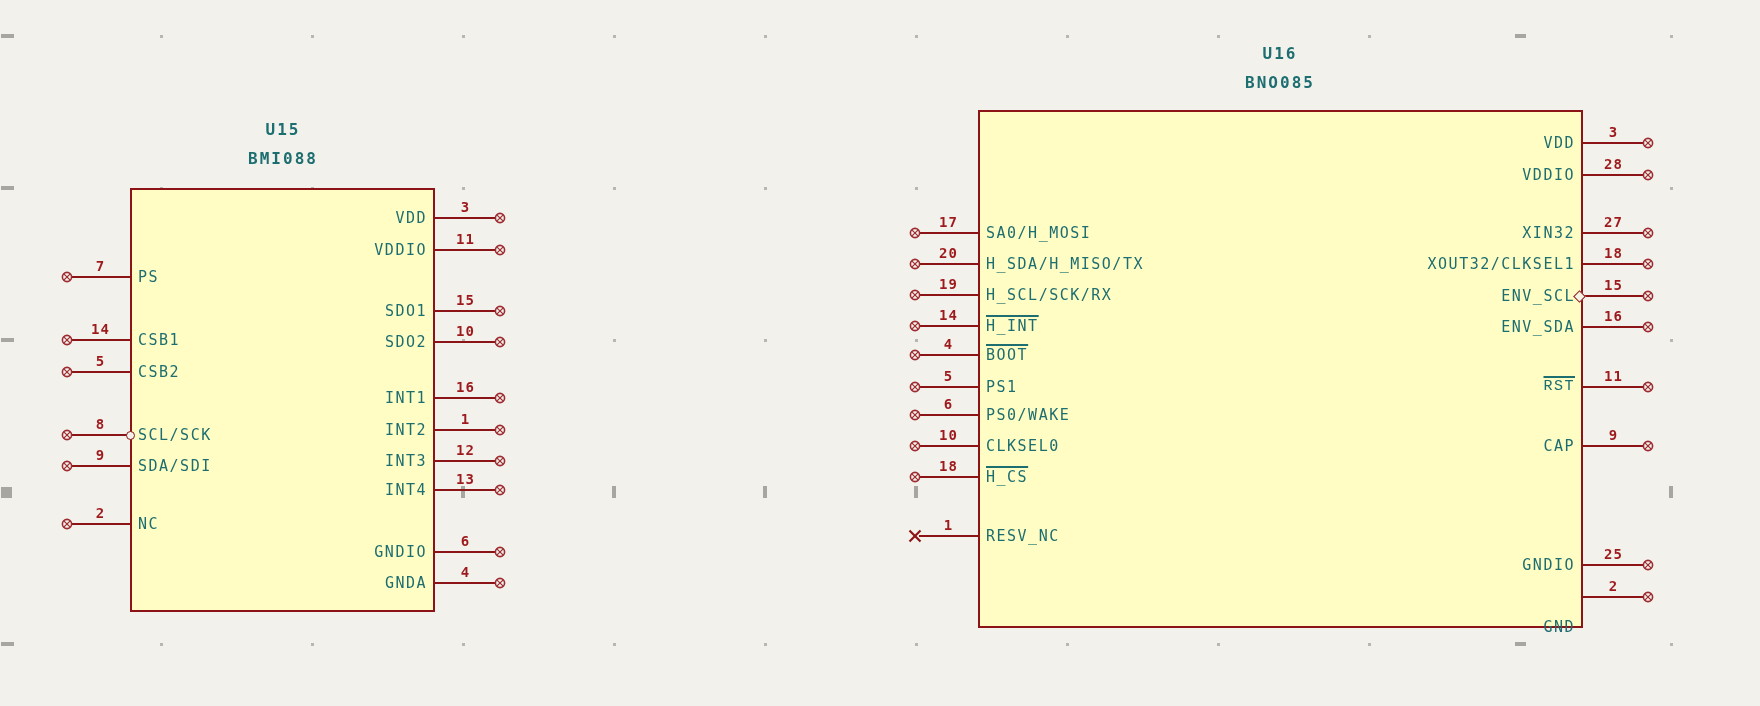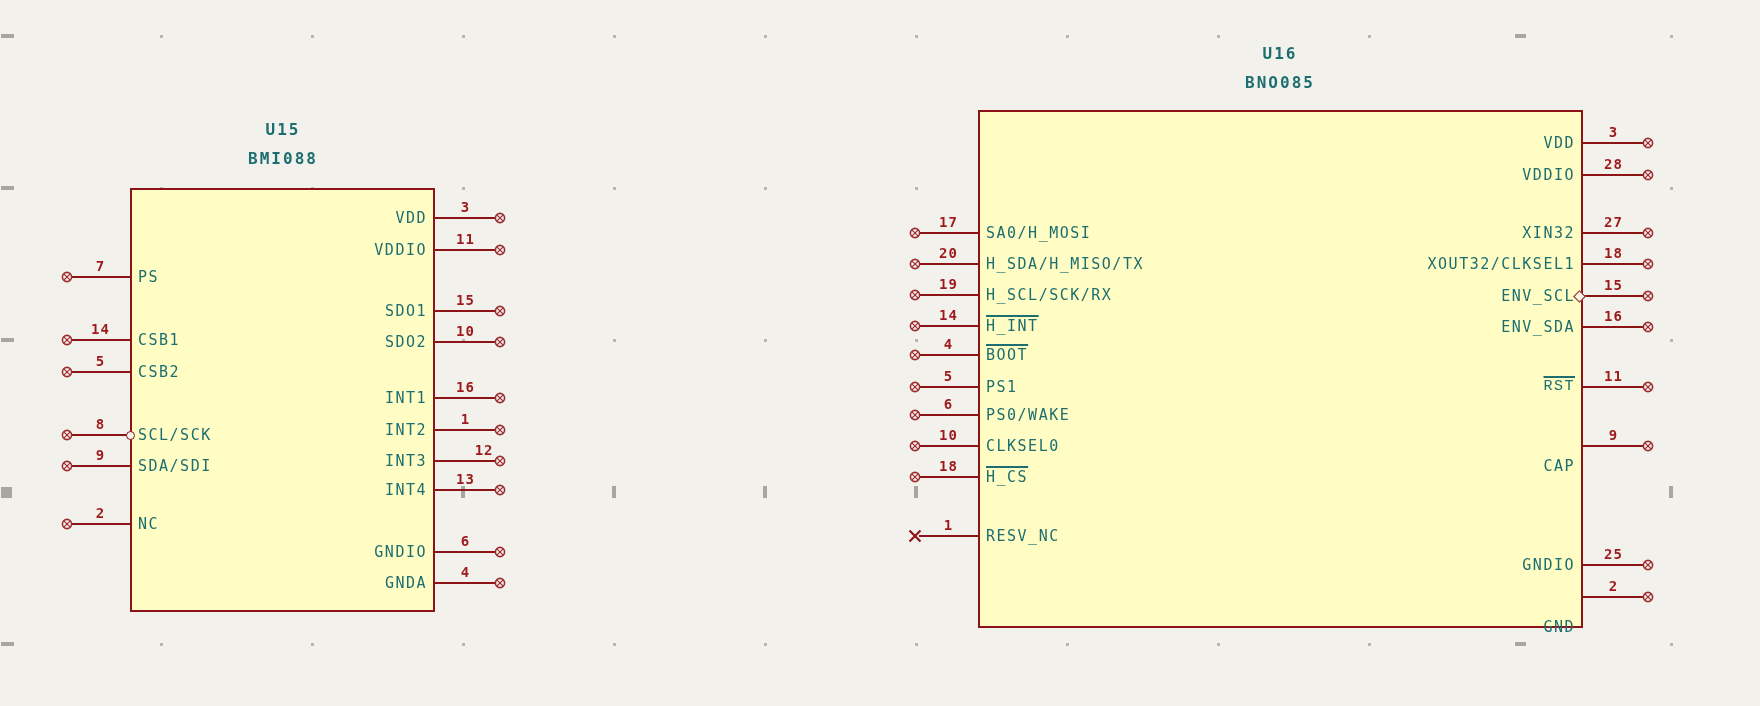--- a/index.html
+++ b/index.html
@@ -224,21 +224,21 @@
     </svg>
     <div class="pin-line" style="left: 435px; top: 429px; width: 61px;"></div>
     <div class="pin-number" style="left: 465.5px; top: 410px;">1</div>
     <div class="pin-name" style="top: 420px; right: 1333px;">INT2</div>
     <svg width="16" height="16" style="position: absolute; left: 492px; top: 422px; z-index: 4;">
       <circle cx="8" cy="8" r="4.6" fill="none" stroke="#9d2b2f" stroke-width="1.6"></circle>
       <line x1="4.8" y1="4.8" x2="11.2" y2="11.2" stroke="#9d2b2f" stroke-width="1.2"></line>
       <line x1="11.2" y1="4.8" x2="4.8" y2="11.2" stroke="#9d2b2f" stroke-width="1.2"></line>
     </svg>
     <div class="pin-line" style="left: 435px; top: 460px; width: 61px;"></div>
-    <div class="pin-number" style="left: 465.5px; top: 441px; text-align: right;">12</div>
+    <div class="pin-number" style="left: 465.5px; top: 441px;">12</div>
     <div class="pin-name" style="top: 451px; right: 1333px;">INT3</div>
     <svg width="16" height="16" style="position: absolute; left: 492px; top: 453px; z-index: 4;">
       <circle cx="8" cy="8" r="4.6" fill="none" stroke="#9d2b2f" stroke-width="1.6"></circle>
       <line x1="4.8" y1="4.8" x2="11.2" y2="11.2" stroke="#9d2b2f" stroke-width="1.2"></line>
       <line x1="11.2" y1="4.8" x2="4.8" y2="11.2" stroke="#9d2b2f" stroke-width="1.2"></line>
     </svg>
     <div class="pin-line" style="left: 435px; top: 489px; width: 61px;"></div>
     <div class="pin-number" style="left: 465.5px; top: 470px;">13</div>
     <div class="pin-name" style="top: 480px; right: 1333px;">INT4</div>
     <svg width="16" height="16" style="position: absolute; left: 492px; top: 482px; z-index: 4;">
@@ -396,21 +396,21 @@
     <div class="pin-line" style="left: 1583px; top: 386px; width: 61px;"></div>
     <div class="pin-number" style="left: 1613.5px; top: 367px;">11</div>
     <div class="pin-name ov" style="top: 377px; right: 185px; font-family: Liberation Mono, monospace;">RST</div>
     <svg width="16" height="16" style="position: absolute; left: 1640px; top: 379px; z-index: 4;">
       <circle cx="8" cy="8" r="4.6" fill="none" stroke="#9d2b2f" stroke-width="1.6"></circle>
       <line x1="4.8" y1="4.8" x2="11.2" y2="11.2" stroke="#9d2b2f" stroke-width="1.2"></line>
       <line x1="11.2" y1="4.8" x2="4.8" y2="11.2" stroke="#9d2b2f" stroke-width="1.2"></line>
     </svg>
     <div class="pin-line" style="left: 1583px; top: 445px; width: 61px;"></div>
     <div class="pin-number" style="left: 1613.5px; top: 426px;">9</div>
-    <div class="pin-name" style="top: 456px; right: 185px;">CAP</div>
+    <div class="pin-name" style="top: 436px; right: 185px;">CAP</div>
     <svg width="16" height="16" style="position: absolute; left: 1640px; top: 438px; z-index: 4;">
       <circle cx="8" cy="8" r="4.6" fill="none" stroke="#9d2b2f" stroke-width="1.6"></circle>
       <line x1="4.8" y1="4.8" x2="11.2" y2="11.2" stroke="#9d2b2f" stroke-width="1.2"></line>
       <line x1="11.2" y1="4.8" x2="4.8" y2="11.2" stroke="#9d2b2f" stroke-width="1.2"></line>
     </svg>
     <div class="pin-line" style="left: 1583px; top: 564px; width: 61px;"></div>
     <div class="pin-number" style="left: 1613.5px; top: 545px;">25</div>
     <div class="pin-name" style="top: 555px; right: 185px;">GNDIO</div>
     <svg width="16" height="16" style="position: absolute; left: 1640px; top: 557px; z-index: 4;">
       <circle cx="8" cy="8" r="4.6" fill="none" stroke="#9d2b2f" stroke-width="1.6"></circle>

